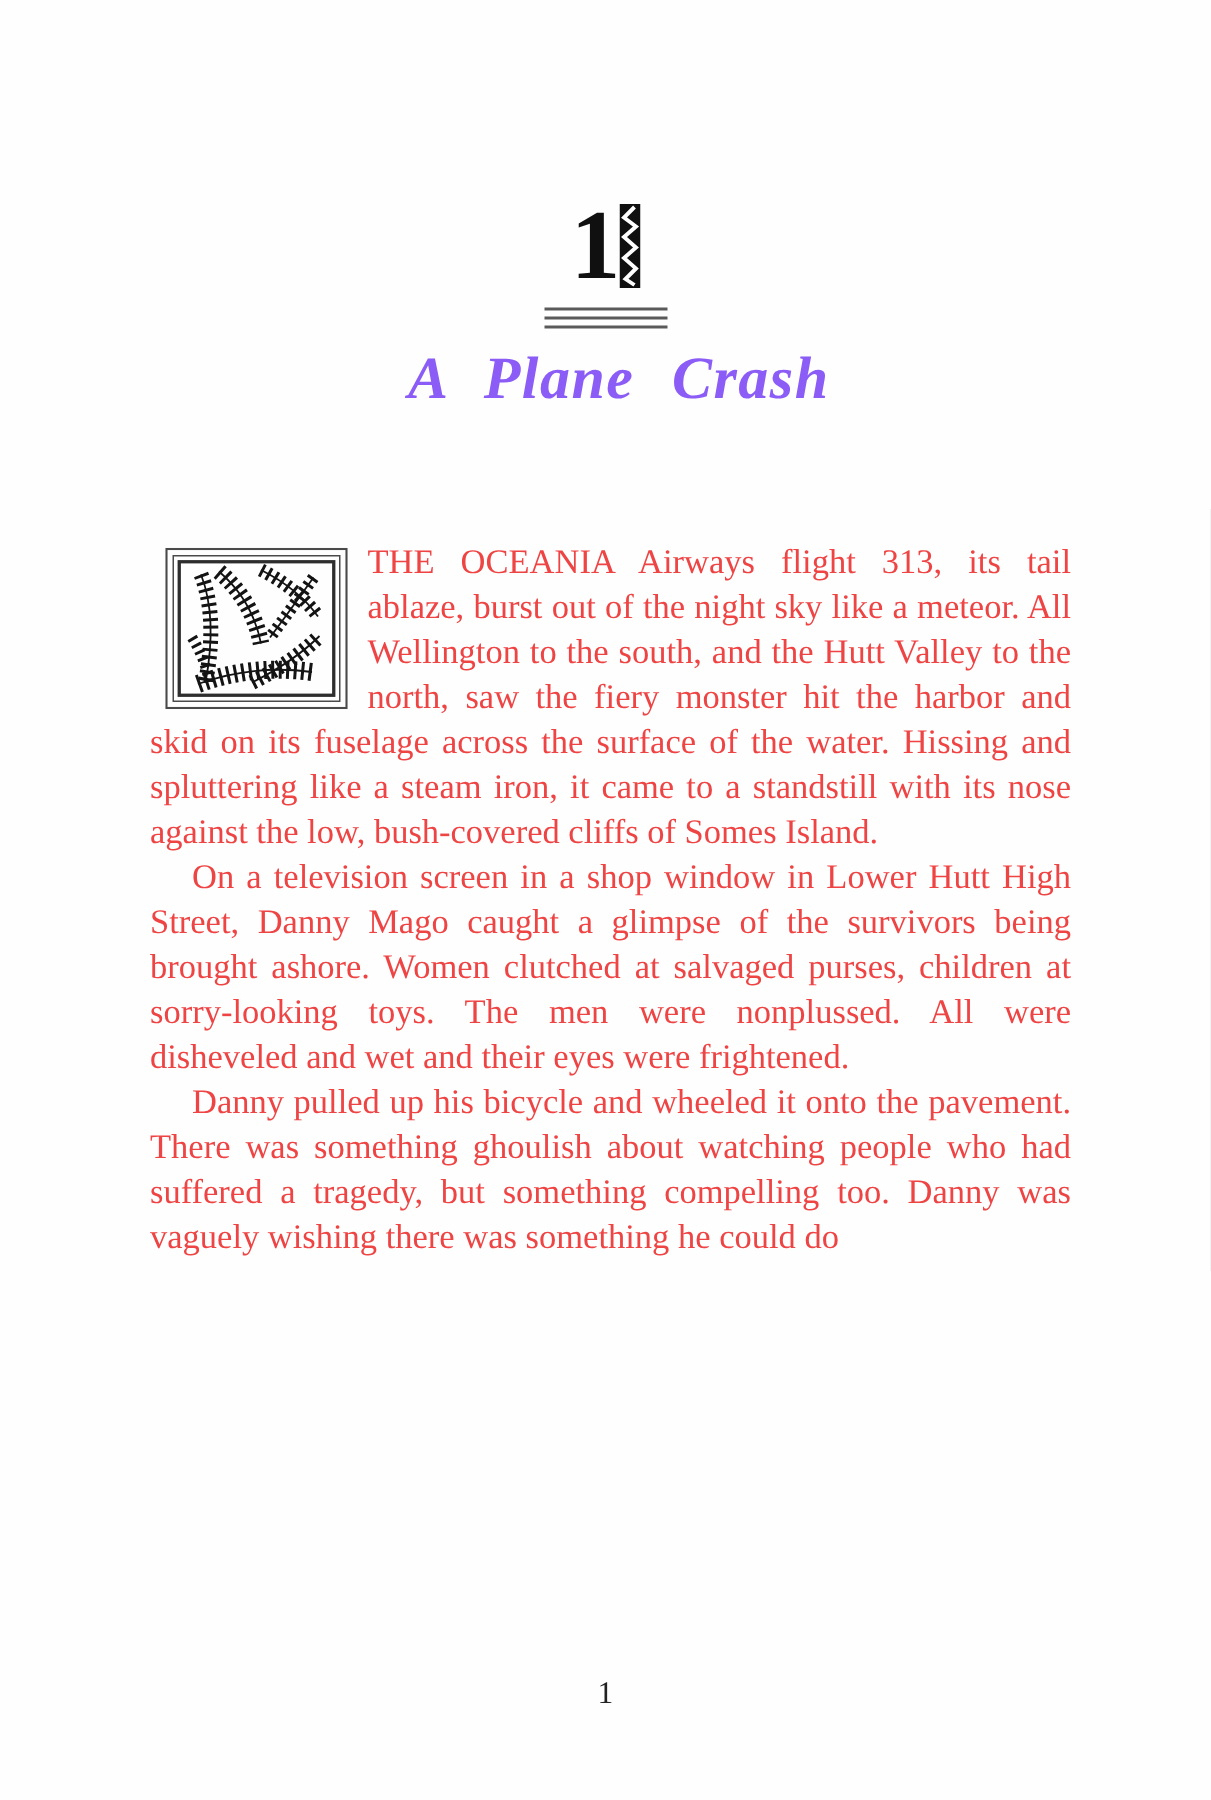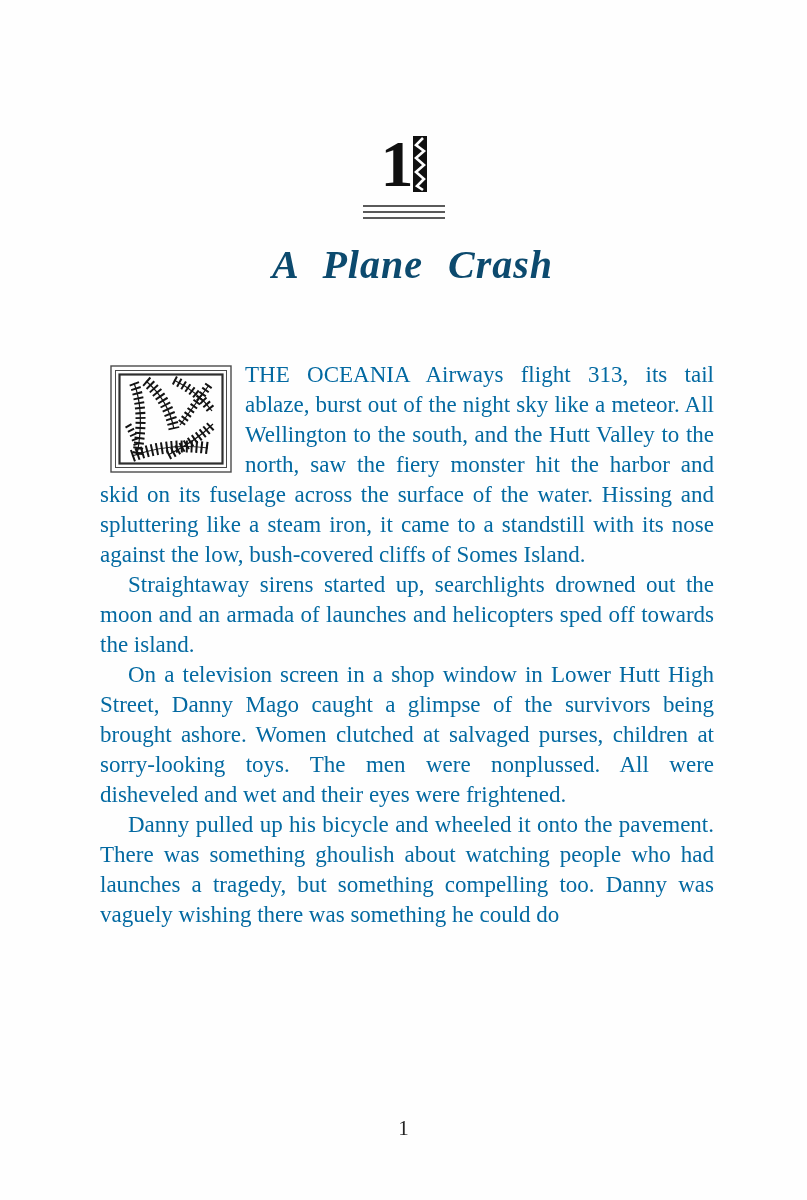--- a/index.html
+++ b/index.html
@@ -45,42 +45,42 @@
   }
   .triple-rule i {
     display: block;
     height: 2px;
     background: #5a5a5a;
     margin-bottom: 4px;
   }
   .triple-rule i:last-child { margin-bottom: 0; }
 
   .chapter-title {
-    margin: 22px 0 0 0;
+    margin: 9px 0 0 0;
     font-family: "Liberation Serif", serif;
     font-style: italic;
     font-weight: bold;
     font-size: 40px;
     line-height: 48px;
     word-spacing: 0.35em;
     letter-spacing: 1px;
-    color: #0c4a6e;
+    color: #8b5cf6;
     padding-left: 18px;
   }
 
   
   .body-text {
     position: absolute;
     top: 360px;
     left: 100px;
     width: 614px;
     font-size: 23px;
     line-height: 30px;
     text-align: justify;
-    color: #0369a1;
+    color: #ef4444;
   }
   .para { margin: 0; }
   .para.indent { text-indent: 28px; }
 
   .ornament {
     float: left;
     width: 122px;
     height: 108px;
     margin: 5px 13px 7px 10px;
   }
@@ -143,20 +143,19 @@
             <path d="M36,16 C50,28 60,44 64,64" stroke-width="1.2"></path>
             <path d="M64,15 C78,22 92,32 102,46" stroke-width="1.2"></path>
             <path d="M99,20 C89,34 79,48 70,60" stroke-width="1.2"></path>
             <path d="M22,91 C44,83 68,79 98,83" stroke-width="1.2"></path>
             <path d="M58,90 C74,82 90,72 103,59" stroke-width="1.2"></path>
           </g>
         </svg>
       </span><span>THE OCEANIA Airways flight 313, its tail ablaze, burst out of the night sky like a meteor. All Wellington to the south, and the Hutt Valley to the north, saw the fiery monster hit the harbor and skid on its fuselage across the surface of the water. Hissing and spluttering like a steam iron, it came to a standstill with its nose against the low, bush-covered cliffs of Somes Island.</span>
     </p>
 
-    <p class="para indent">Straightaway sirens started up, searchlights drowned out the moon and an armada of launches and helicopters sped off towards the island.</p>
     <p class="para indent">On a television screen in a shop window in Lower Hutt High Street, Danny Mago caught a glimpse of the survivors being brought ashore. Women clutched at salvaged purses, children at sorry-looking toys. The men were nonplussed. All were disheveled and wet and their eyes were frightened.</p>
-    <p class="para indent">Danny pulled up his bicycle and wheeled it onto the pavement. There was something ghoulish about watching people who had launches a tragedy, but something compelling too. Danny was vaguely wishing there was something he could do</p>
+    <p class="para indent">Danny pulled up his bicycle and wheeled it onto the pavement. There was something ghoulish about watching people who had suffered a tragedy, but something compelling too. Danny was vaguely wishing there was something he could do</p>
   </main>
 
   <footer class="folio">1</footer>
 
 </div>
 
 </body></html>

